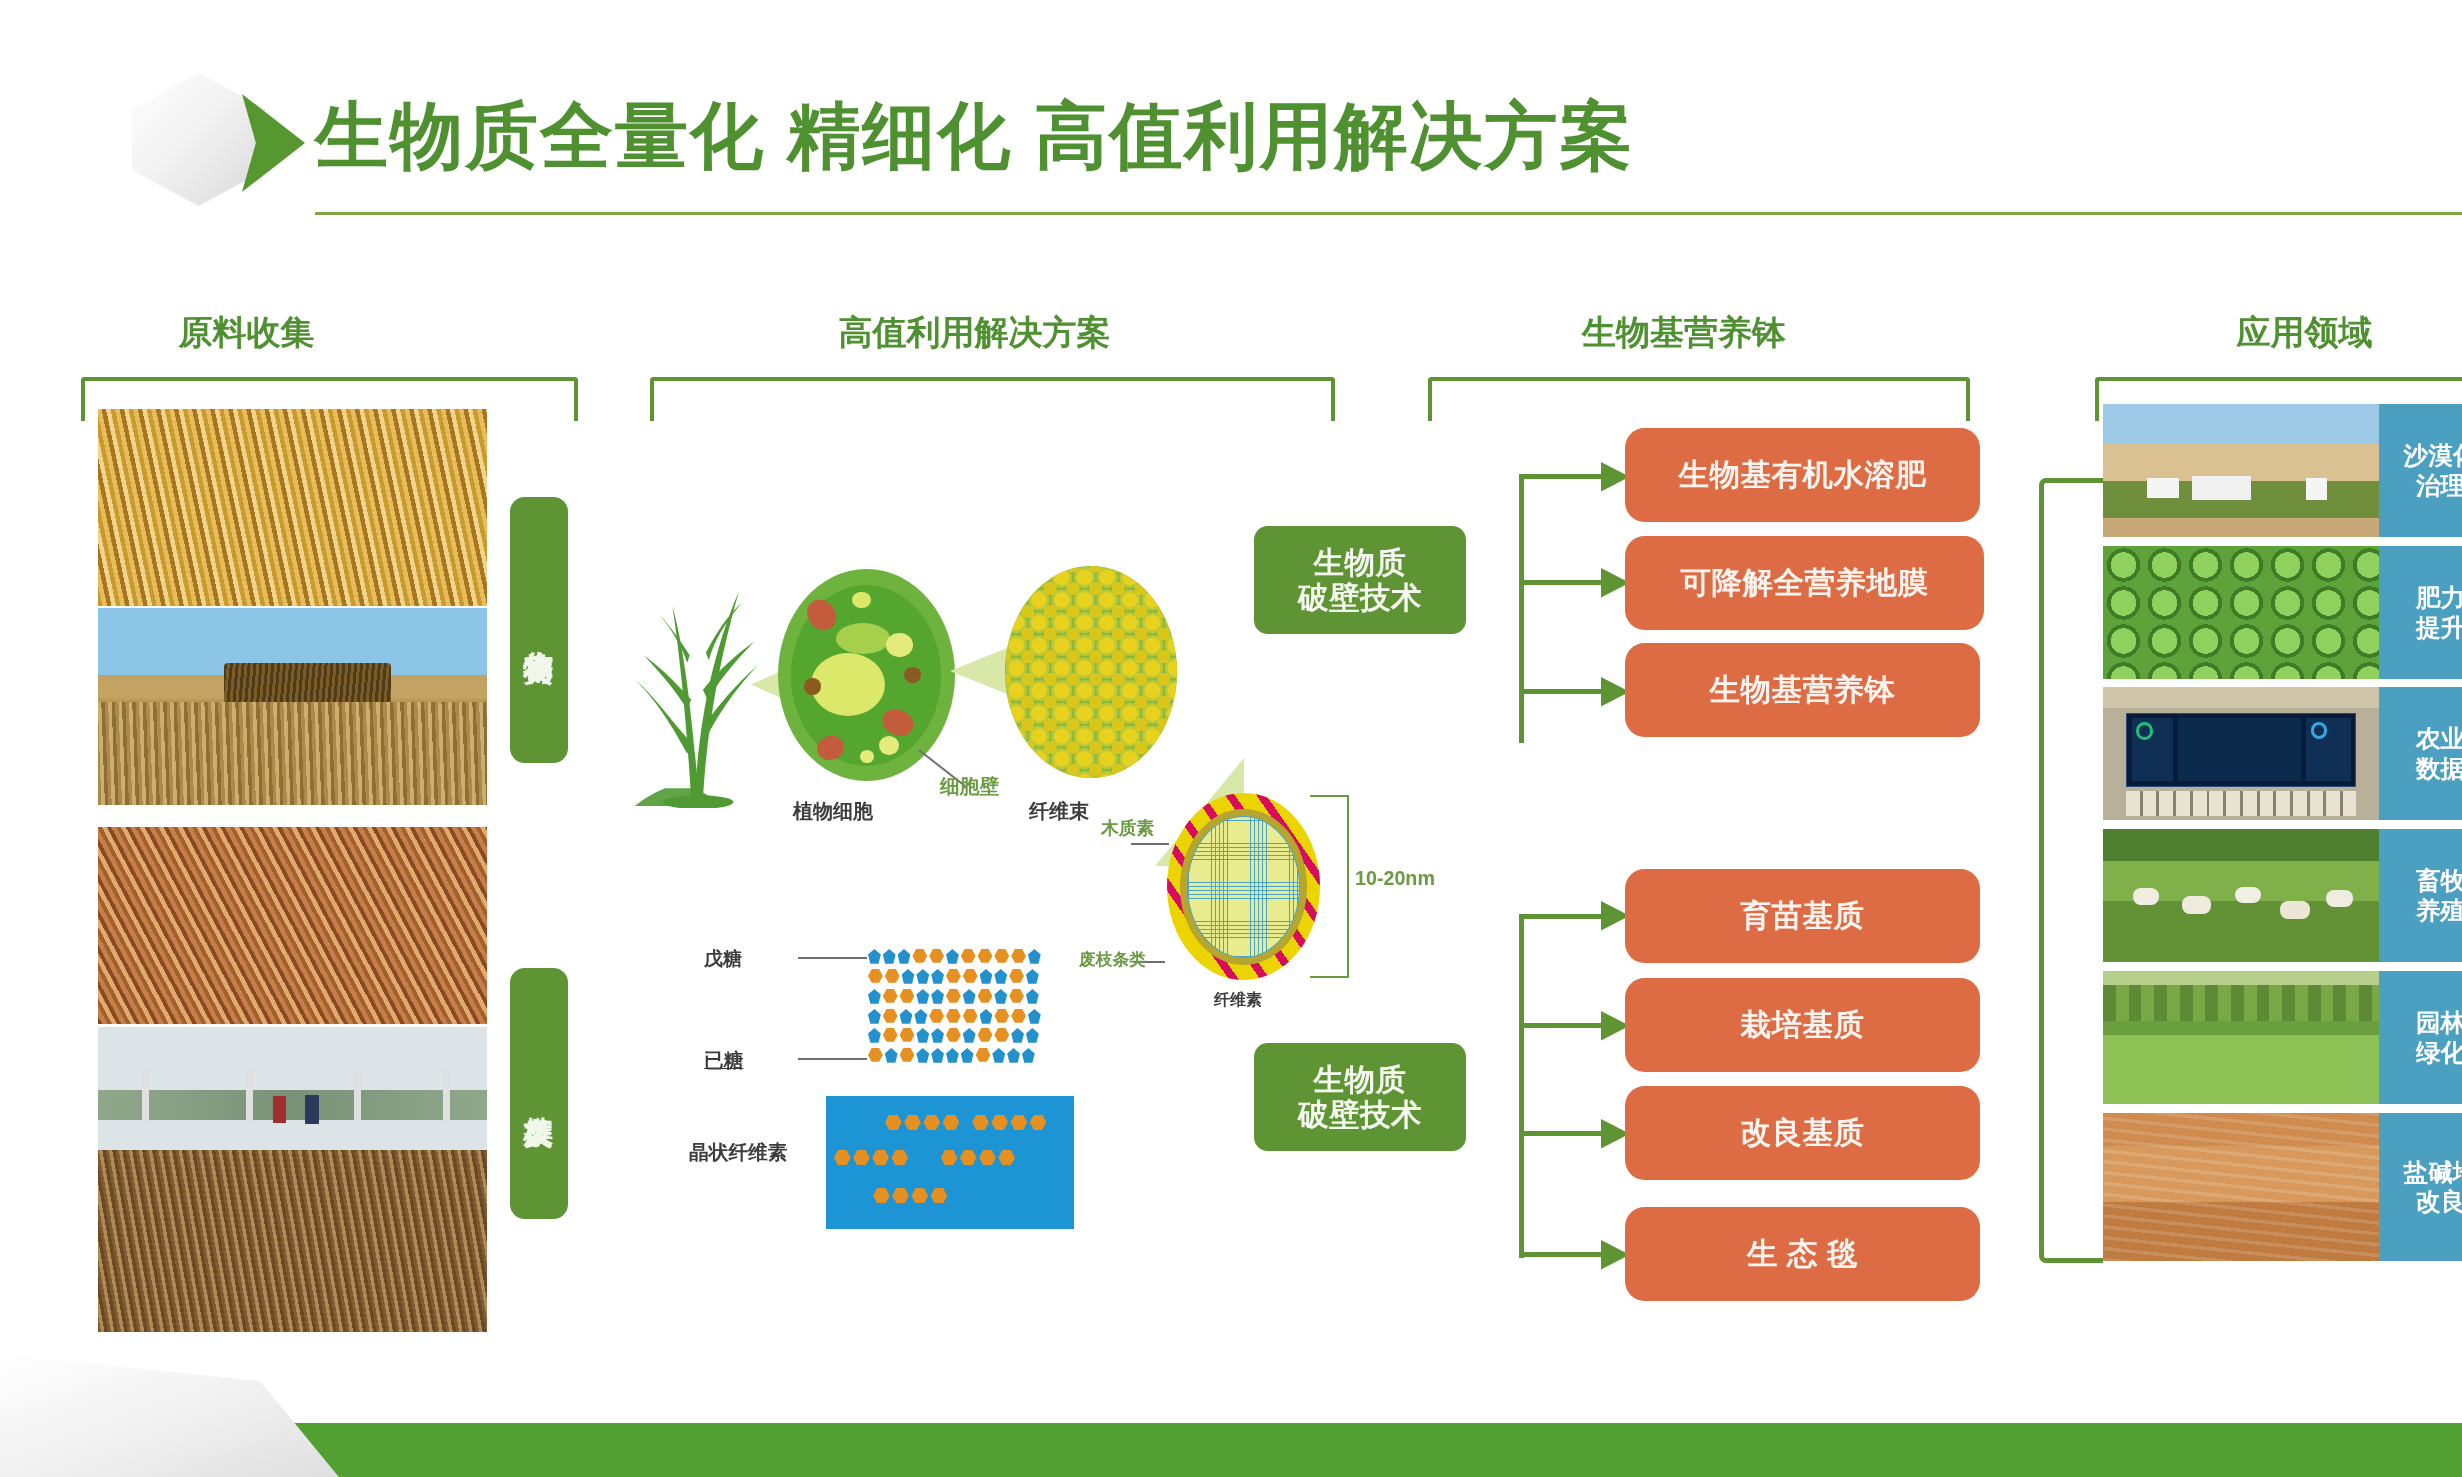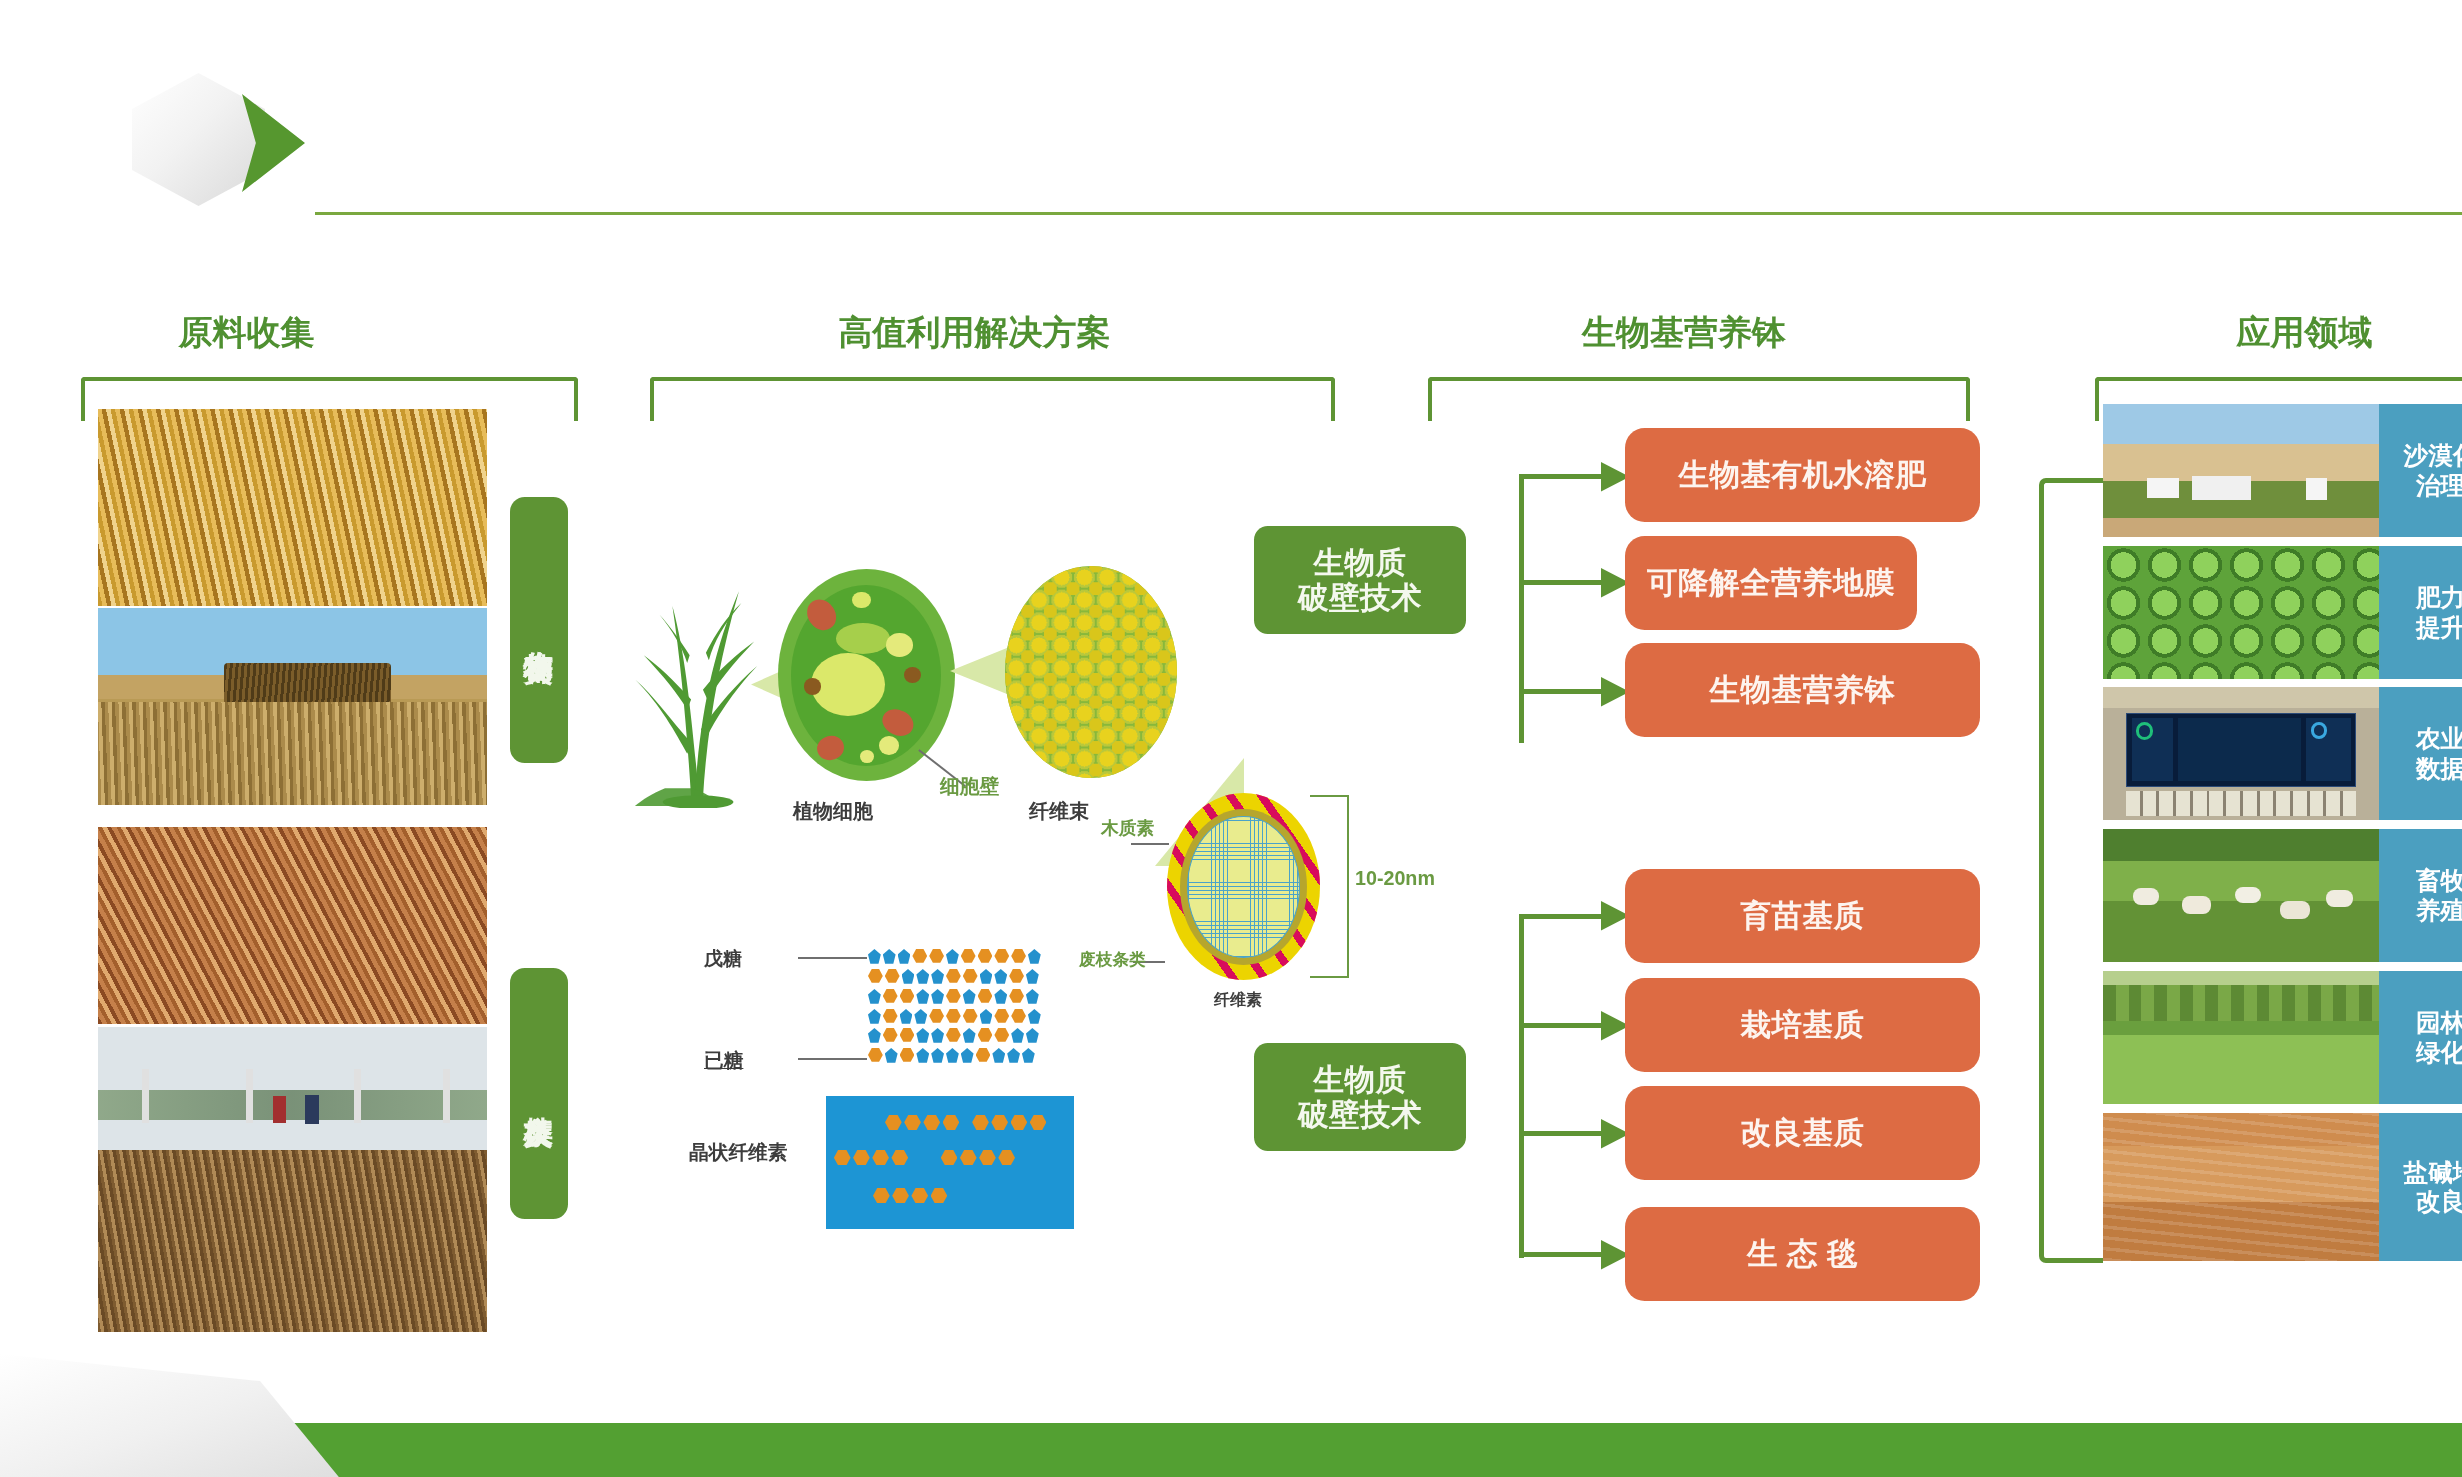--- a/index.html
+++ b/index.html
@@ -81,20 +81,21 @@
   #footer-shape { position:absolute; left:0; bottom:0; width:394px; height:123px;
       background:linear-gradient(160deg,#ffffff 0%,#f0f0f0 50%,#dcdcdc 100%);
       clip-path:polygon(0% 0%,66% 22%,86% 100%,0% 100%); }
 </style>
 </head>
 <body>
 
 <div id="header">
   <div class="hex-badge"></div>
   <div class="hex-arrow"></div>
+  <div id="title-text">生物质全量化 精细化 高值利用解决方案</div>
   <div id="title-rule"></div>
 </div>
 
 <div class="sec-title" style="left:69px;top:310px;width:355px;">原料收集</div>
 <div class="bracket" style="left:81px;top:377px;width:497px;height:44px;"></div>
 
 <div class="sec-title" style="left:630px;top:310px;width:689px;">高值利用解决方案</div>
 <div class="bracket" style="left:650px;top:377px;width:685px;height:44px;"></div>
 
 <div class="sec-title" style="left:1408px;top:310px;width:552px;">生物基营养钵</div>
@@ -345,21 +346,21 @@
 <div class="conn-h" style="left:1519px;top:914px;width:84px;"></div>
 <div class="conn-head" style="left:1601px;top:901px;"></div>
 <div class="conn-h" style="left:1519px;top:1023px;width:84px;"></div>
 <div class="conn-head" style="left:1601px;top:1011px;"></div>
 <div class="conn-h" style="left:1519px;top:1131px;width:84px;"></div>
 <div class="conn-head" style="left:1601px;top:1119px;"></div>
 <div class="conn-h" style="left:1519px;top:1252px;width:84px;"></div>
 <div class="conn-head" style="left:1601px;top:1240px;"></div>
 
 <div class="prod-box" style="left:1625px;top:428px;width:355px;height:94px;">生物基有机水溶肥</div>
-<div class="prod-box" style="left:1625px;top:536px;width:292px;height:94px;">可降解全营养地膜</div>
+<div class="prod-box" style="left:1625px;top:536px;width:359px;height:94px;">可降解全营养地膜</div>
 <div class="prod-box" style="left:1625px;top:643px;width:355px;height:94px;">生物基营养钵</div>
 
 <div class="prod-box" style="left:1625px;top:869px;width:355px;height:94px;">育苗基质</div>
 <div class="prod-box" style="left:1625px;top:978px;width:355px;height:94px;">栽培基质</div>
 <div class="prod-box" style="left:1625px;top:1086px;width:355px;height:94px;">改良基质</div>
 <div class="prod-box" style="left:1625px;top:1207px;width:355px;height:94px;">生 态 毯</div>
 
 <div id="app-bracket" style="left:2039px;top:478px;width:64px;height:785px;"></div>
 
 <div class="app-row" style="left:2103px;top:404px;width:399px;height:133px;">

